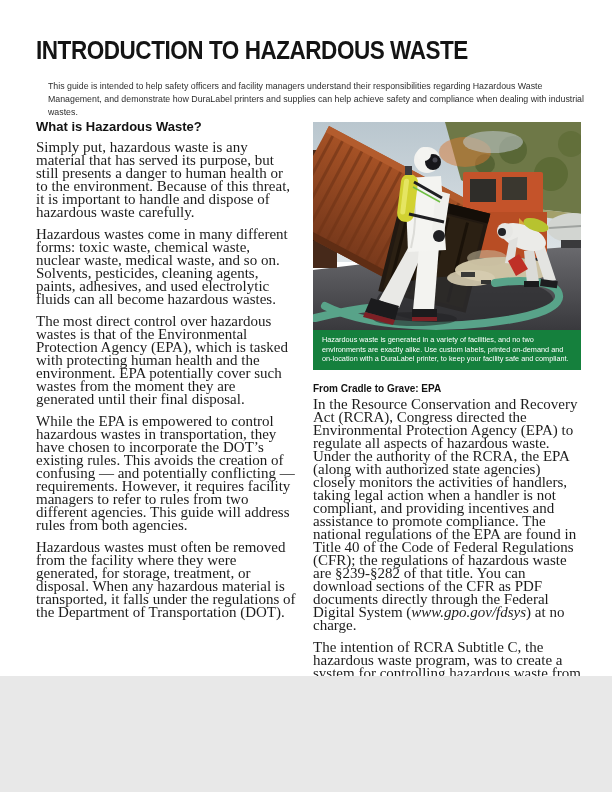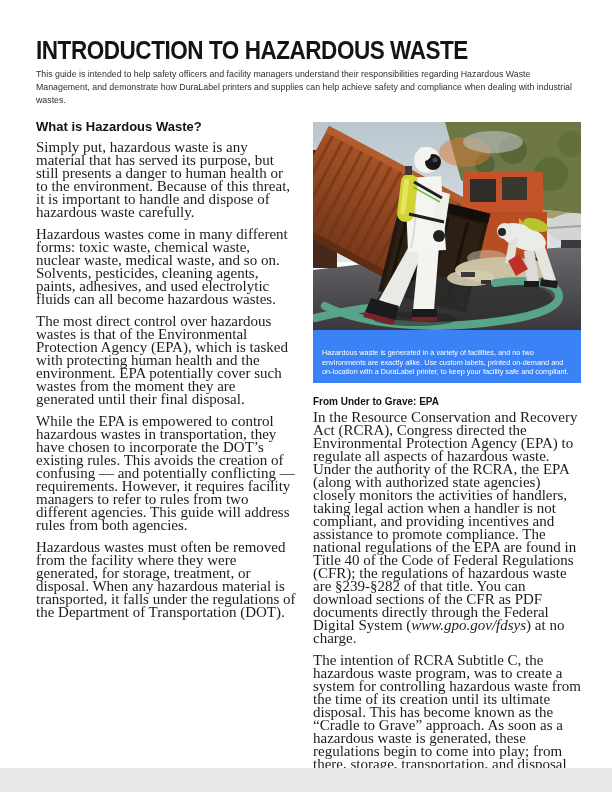--- a/index.html
+++ b/index.html
@@ -1,33 +1,33 @@
 <!DOCTYPE html>
 <html><head>
 <meta charset="utf-8">
 <style>
   html,body{margin:0;padding:0;}
   body{width:612px;height:792px;background:#e8e8e8;}
-  .page{position:relative;width:612px;height:768px;background:#ffffff;overflow:hidden;
+  .page{position:relative;width:612px;height:676px;background:#ffffff;overflow:hidden;
         font-family:"Liberation Serif",serif;color:#1c1c1c;}
   .title{position:absolute;left:36px;top:38px;margin:0;white-space:nowrap;
          font-family:"Liberation Sans",sans-serif;font-weight:700;font-size:25px;line-height:25px;
          letter-spacing:-0.5px;color:#141414;transform:scaleX(0.9);transform-origin:left top;}
-  .intro{position:absolute;left:36px;top:68px;width:541px;margin:0;
+  .intro{position:absolute;left:36px;top:68px;width:541px;margin:12px;
          font-family:"Liberation Sans",sans-serif;font-size:8.8px;line-height:13px;color:#2e2e2e;}
   .col-left{position:absolute;left:36px;top:119px;width:261px;}
   .col-right{position:absolute;left:313px;top:122px;width:268px;}
   h2{font-family:"Liberation Sans",sans-serif;font-weight:700;font-size:13px;line-height:15px;
      color:#121212;margin:0 0 7px 0;}
   h2.mt{margin-top:17px;}
   .body-p{font-size:15px;line-height:13px;margin:0 0 9px 0;color:#1c1c1c;}
   figure{margin:0 0 13px 0;width:268px;}
   figure svg{display:block;}
-  figcaption{background:#3b82f6;color:#ffffff;font-family:"Liberation Sans",sans-serif;
-             font-size:7.3px;line-height:9.7px;padding:18px 9px 6px 9px;}
+  figcaption{background:#15803d;color:#ffffff;font-family:"Liberation Sans",sans-serif;
+             font-size:7.3px;line-height:9.7px;padding:5px 9px 6px 9px;}
   h3{font-family:"Liberation Sans",sans-serif;font-weight:700;font-size:10px;line-height:12px;
      color:#121212;margin:0 0 3px 0;}
   .col-right .body-p i{font-style:italic;}
   .footer{position:absolute;left:36px;right:36px;top:765px;display:flex;align-items:flex-end;
           font-family:"Liberation Sans",sans-serif;}
   .footer-contact{font-size:11px;color:#4c4c4c;line-height:11px;margin-top:41px;}
   .footer-rule{flex:1;border-bottom:1px solid #7c7c7c;margin:0 7px 2px 10px;}
   .page-num{font-size:11px;font-weight:700;color:#242424;line-height:11px;}
 </style>
 </head>
@@ -170,21 +170,21 @@
             <rect x="89" y="57" width="5" height="36" rx="2.5" fill="#e9e96b" opacity=".85"></rect>
           </g>
           <rect x="92" y="44" width="7" height="9" fill="#3a3a3e"></rect>
           <path d="M101,60 L129,76 M96,92 L131,100" stroke="#1f1f22" stroke-width="3" fill="none"></path>
           <path d="M100,65 L127,80" stroke="#6fbf45" stroke-width="1.5" fill="none"></path>
         </g>
       </svg>
       <figcaption>Hazardous waste is generated in a variety of facilities, and no two environments are exactly alike. Use custom labels, printed on-demand and on-location with a DuraLabel printer, to keep your facility safe and compliant.</figcaption>
     </figure>
 
-    <h3>From Under to Grave: EPA</h3>
+    <h3>From Cradle to Grave: EPA</h3>
     <p class="body-p"><span>In the Resource Conservation and Recovery Act (RCRA), Congress directed the Environmental Protection Agency (EPA) to regulate all aspects of hazardous waste. Under the authority of the RCRA, the EPA (along with authorized state agencies) closely monitors the activities of handlers, taking legal action when a handler is not compliant, and providing incentives and assistance to promote compliance. The national regulations of the EPA are found in Title 40 of the Code of Federal Regulations (CFR); the regulations of hazardous waste are §239-§282 of that title. You can download sections of the CFR as PDF documents directly through the Federal Digital System (</span><i>www.gpo.gov/fdsys</i><span>) at no charge.</span></p>
     <p class="body-p">The intention of RCRA Subtitle C, the hazardous waste program, was to create a system for controlling hazardous waste from the time of its creation until its ultimate disposal. This has become known as the “Cradle to Grave” approach. As soon as a hazardous waste is generated, these regulations begin to come into play; from there, storage, transportation, and disposal each have their own sets of controls. Properly marking waste as it is collected in your facility will help ensure continued compliance and safety for the rest of the “life” of that waste.</p>
   </div>
 
   <div class="footer">
     <span class="footer-contact">877.534.5157 | GraphicProducts.com</span>
     <div class="footer-rule"></div>
     <span class="page-num">1</span>
   </div>
 

